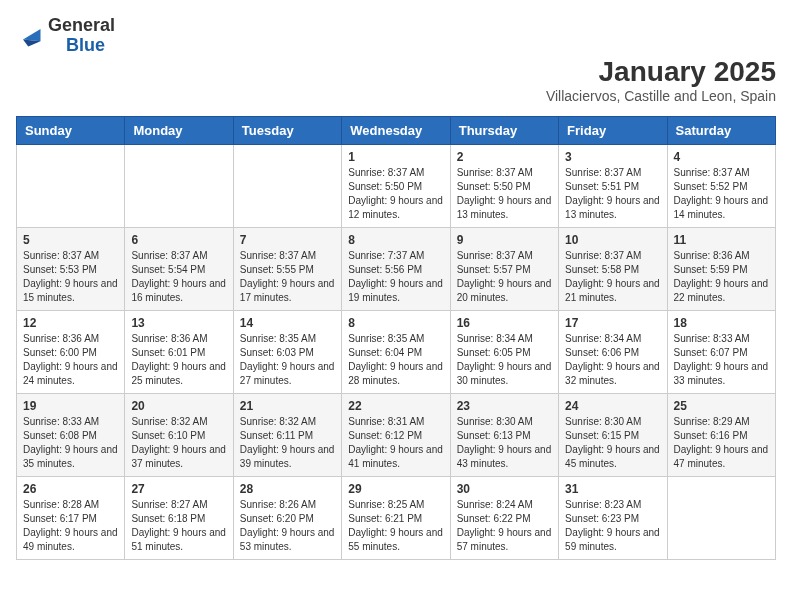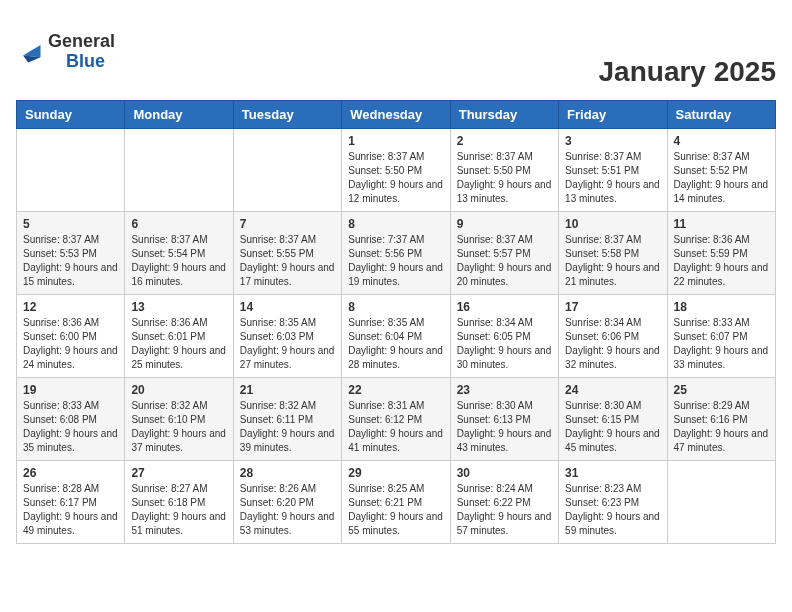--- a/index.html
+++ b/index.html
@@ -6,21 +6,21 @@
     body {
       font-family: Arial, sans-serif;
       background: #fff;
       width: 792px;
       min-height: 612px;
       padding: 16px;
     }
     .header {
       display: flex;
       justify-content: space-between;
-      align-items: center;
+      align-items: flex-start;
       margin-bottom: 12px;
     }
     .logo {
       display: flex;
       align-items: center;
       gap: 4px;
     }
     .logo-text {
       font-size: 18px;
       font-weight: bold;
@@ -96,20 +96,21 @@
       <polygon points="8,20 28,8 28,22" fill="#2a6ebb"></polygon>
       <polygon points="8,20 28,22 14,28" fill="#1a4a8a"></polygon>
     </svg>
     <div class="logo-text">
       <div><span class="general">General</span></div>
       <div><span class="blue">Blue</span></div>
     </div>
   </div>
   <div class="title-block">
     <div class="month-title">January 2025</div>
+    <div class="location">Villaciervos, Castille and Leon, Spain</div>
   </div>
 </div>
 
 <table class="calendar">
   <thead>
     <tr>
     <th>Sunday</th>
         <th>Monday</th>
         <th>Tuesday</th>
         <th>Wednesday</th>

